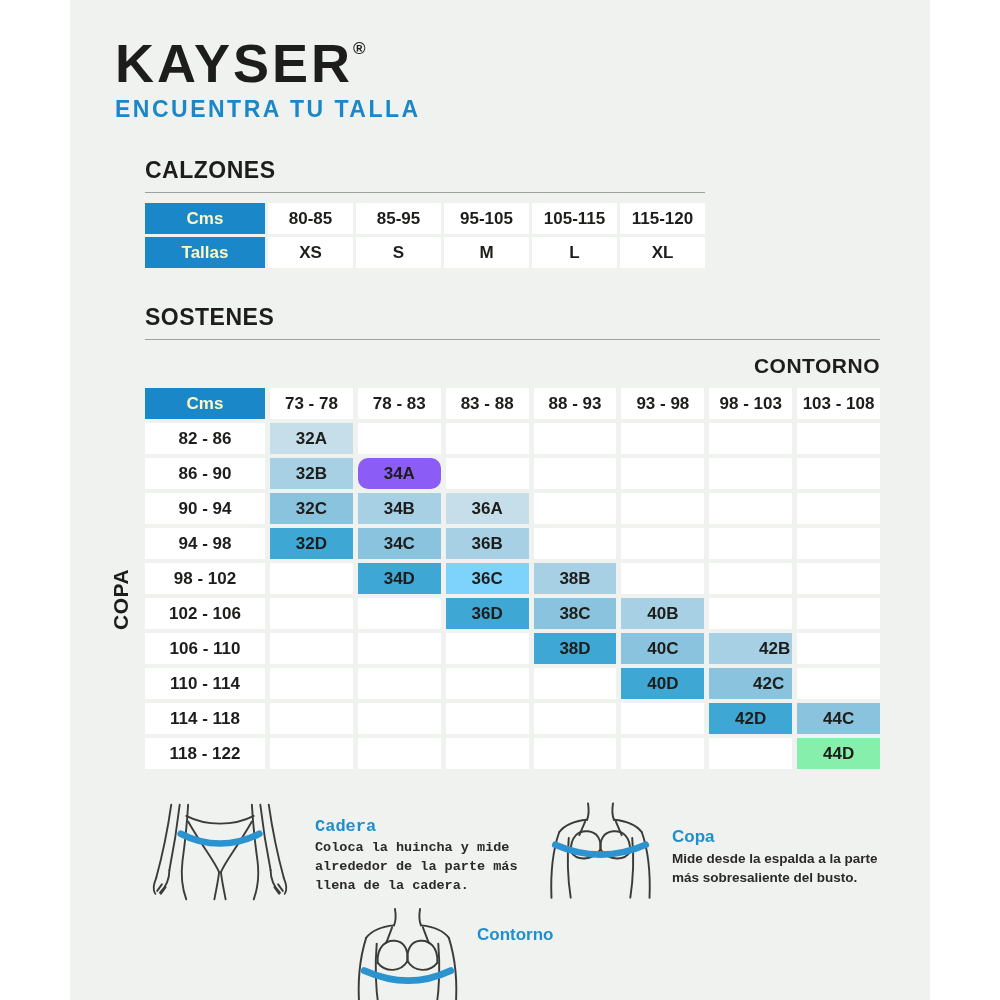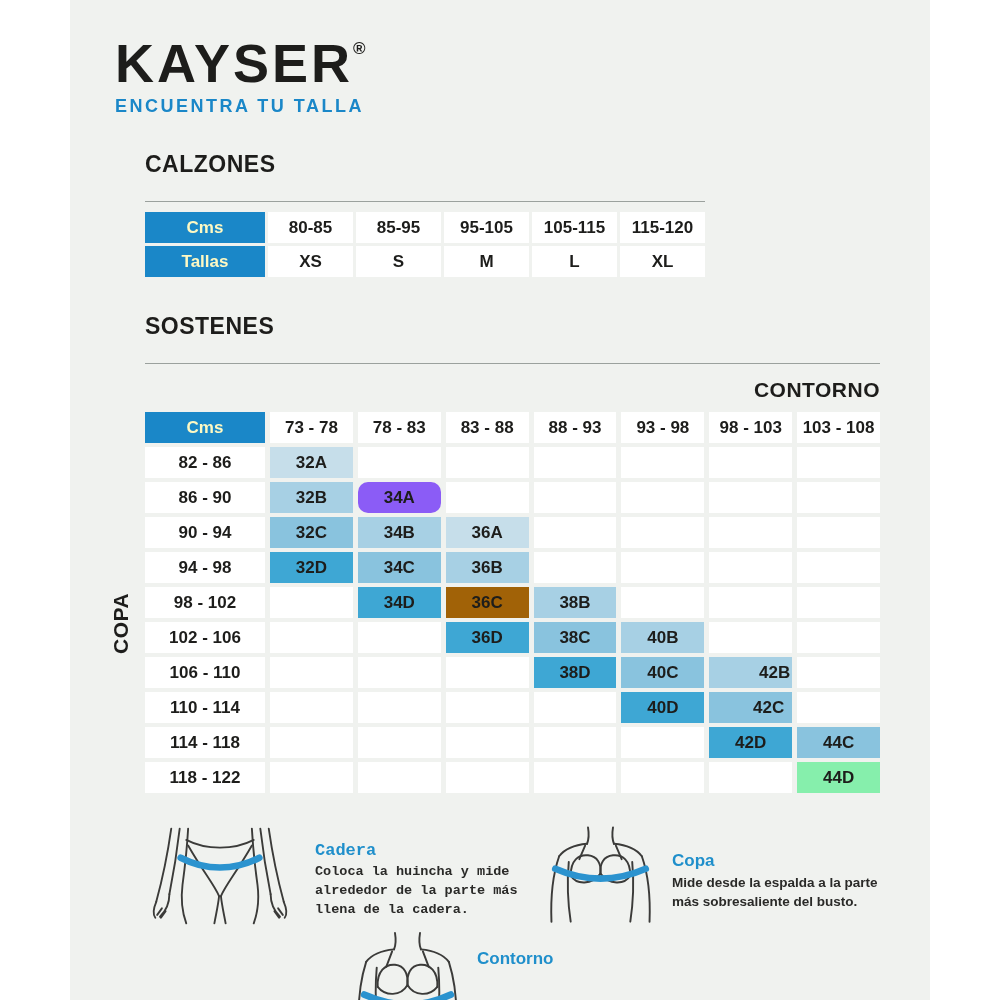--- a/index.html
+++ b/index.html
@@ -3,26 +3,26 @@
 <meta charset="utf-8">
 <style>
   * { margin:0; padding:0; box-sizing:border-box; }
   html,body { width:1000px; background:#ffffff; font-family:"Liberation Sans", sans-serif; }
   .panel { width:860px; min-height:1000px; margin:0 auto; background:#f0f2ef; padding-top:36px; }
 
   
   .brand { margin-left:45px; }
   .logo { font-size:54px; font-weight:bold; color:#1d1d1b; letter-spacing:3px; line-height:1; }
   .logo sup { font-size:17px; vertical-align:28px; letter-spacing:0; }
-  .tagline { margin-top:6px; font-size:18px; font-weight:bold; color:#1a87c8; letter-spacing:2.5px; }
+  .tagline { margin-top:6px; font-size:23px; font-weight:bold; color:#1a87c8; letter-spacing:2.5px; }
 
   
   .section { margin-left:75px; }
   .sec-title { font-size:23px; font-weight:bold; color:#1d1d1b; letter-spacing:0.5px;
-               padding-bottom:23px; border-bottom:1px solid #9ba19d; }
+               padding-bottom:8px; border-bottom:1px solid #9ba19d; }
   .w-calz { width:560px; }
   .w-sost { width:735px; }
   .calzones { margin-top:34px; }
   .sostenes { margin-top:36px; }
 
   .contorno-label { width:735px; text-align:right; font-size:21px; font-weight:bold;
                     color:#1d1d1b; letter-spacing:0.5px; margin-top:14px; margin-bottom:10px; }
 
   
   .grid { display:grid; }
@@ -120,21 +120,21 @@
           <div class="cell size" style="background: rgb(62, 167, 212);">32D</div>
           <div class="cell size" style="background: rgb(137, 195, 222);">34C</div>
           <div class="cell size" style="background: rgb(167, 208, 228);">36B</div>
           <div class="cell empty"></div>
           <div class="cell empty"></div>
           <div class="cell empty"></div>
           <div class="cell empty"></div>
           <div class="cell white">98 - 102</div>
           <div class="cell empty"></div>
           <div class="cell size" style="background: rgb(62, 167, 212);">34D</div>
-          <div class="cell size" style="background: #a16207;">36C</div>
+          <div class="cell size" style="background: #7dd3fc;">36C</div>
           <div class="cell size" style="background: rgb(167, 208, 228);">38B</div>
           <div class="cell empty"></div>
           <div class="cell empty"></div>
           <div class="cell empty"></div>
           <div class="cell white">102 - 106</div>
           <div class="cell empty"></div>
           <div class="cell empty"></div>
           <div class="cell size" style="background: rgb(62, 167, 212);">36D</div>
           <div class="cell size" style="background: rgb(137, 195, 222);">38C</div>
           <div class="cell size" style="background: rgb(167, 208, 228);">40B</div>

